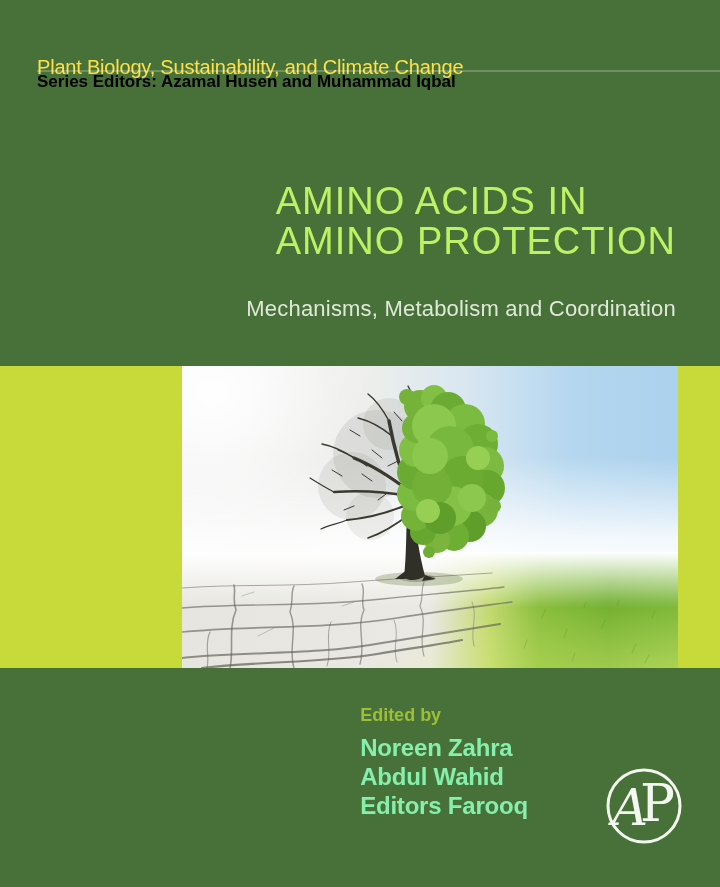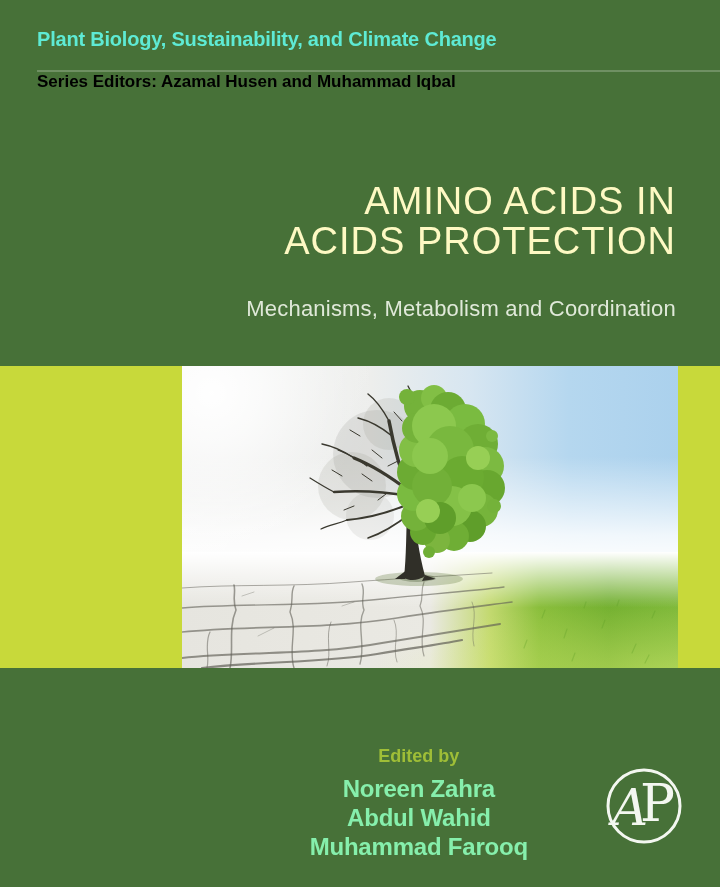--- a/index.html
+++ b/index.html
@@ -3,36 +3,36 @@
 <meta charset="utf-8">
 <style>
   html,body{margin:0;padding:0;background:#2e2e2e;}
   .cover{
     position:relative;width:720px;height:887px;overflow:hidden;
     background:#477138;
     font-family:"Liberation Sans",sans-serif;
   }
   
   .series-title{
-    position:absolute;left:37px;top:28px;
-    font-size:20px;font-weight:700;letter-spacing:-0.2px;
-    color:#5eead4;
+    position:absolute;left:37px;top:56px;
+    font-size:20px;font-weight:400;letter-spacing:-0.2px;
+    color:#fde047;
   }
   .series-divider{
     position:absolute;left:37px;right:0;top:70px;height:2px;
     background:rgba(255,255,255,0.22);
   }
   .series-editors{
     position:absolute;left:37px;top:72px;
     font-size:17px;font-weight:700;color:#000000;
   }
   
   .title-block{
-    position:absolute;right:44px;top:181px;text-align:right;
-    color:#fef9c3;font-size:38px;font-weight:300;
+    position:absolute;right:44px;top:181px;
+    color:#bef264;font-size:38px;font-weight:300;
     letter-spacing:1px;line-height:40px;
   }
   .subtitle{
     position:absolute;right:44px;top:296px;text-align:right;
     color:#e0e9d9;font-size:22px;font-weight:300;letter-spacing:0.2px;
   }
   
   .band{
     position:absolute;left:0;top:366px;width:720px;height:302px;
     background:#c8d93a;
@@ -56,21 +56,21 @@
   .ground{
     position:absolute;left:0;top:186px;width:496px;height:116px;
     background:
       linear-gradient(to bottom, #ffffff 0%, rgba(255,255,255,0) 48%),
       radial-gradient(ellipse at 100% 110%, rgba(225,242,120,0.55) 0%, rgba(225,242,120,0) 45%),
       linear-gradient(to right, #e6e5df 0%, #eae9e3 50%, #c3d970 62%, #8abe3c 72%, #70ae2e 86%, #7ab637 100%);
   }
   .scene{position:absolute;inset:0;}
   
   .editors-block{
-    position:absolute;right:192px;top:746px;text-align:center;
+    position:absolute;right:192px;top:705px;text-align:left;
   }
   .edited-by{
     font-size:18px;font-weight:700;color:#9fbe37;margin-bottom:7px;
   }
   .editor-name{
     font-size:24px;font-weight:700;color:#86efac;line-height:29px;
     letter-spacing:-0.2px;
   }
   
   .ap-logo{position:absolute;left:605px;top:767px;width:78px;height:78px;}
@@ -79,21 +79,21 @@
 <body>
 
 <div class="cover">
 
   <div class="series-title">Plant Biology, Sustainability, and Climate Change</div>
   <div class="series-divider"></div>
   <div class="series-editors">Series Editors: Azamal Husen and Muhammad Iqbal</div>
 
   <div class="title-block">
     <div>AMINO ACIDS IN</div>
-    <div>ACIDS PROTECTION</div>
+    <div>AMINO PROTECTION</div>
   </div>
   <div class="subtitle">Mechanisms, Metabolism and Coordination</div>
 
   <div class="band">
     <div class="photo">
       <div class="sky"></div>
       <div class="glare"></div>
       <div class="ground"></div>
       <svg class="scene" viewBox="0 0 496 302" width="496" height="302">
 
@@ -184,21 +184,21 @@
           <circle cx="247" cy="186" r="6" fill="#6fae35"></circle>
         </g>
       </svg>
     </div>
   </div>
 
   <div class="editors-block">
     <div class="edited-by">Edited by</div>
     <div class="editor-name">Noreen Zahra</div>
     <div class="editor-name">Abdul Wahid</div>
-    <div class="editor-name">Muhammad Farooq</div>
+    <div class="editor-name">Editors Farooq</div>
   </div>
 
   <svg class="ap-logo" viewBox="0 0 78 78">
     <circle cx="39" cy="39" r="36" fill="none" stroke="#f3f7f0" stroke-width="3"></circle>
     <text x="7" y="58" font-family="DejaVu Serif, serif" font-style="italic" font-size="50" fill="#f3f7f0">A</text>
     <text x="35" y="54" font-family="DejaVu Serif, serif" font-size="52" fill="#f3f7f0">P</text>
   </svg>
 
 </div>
 

